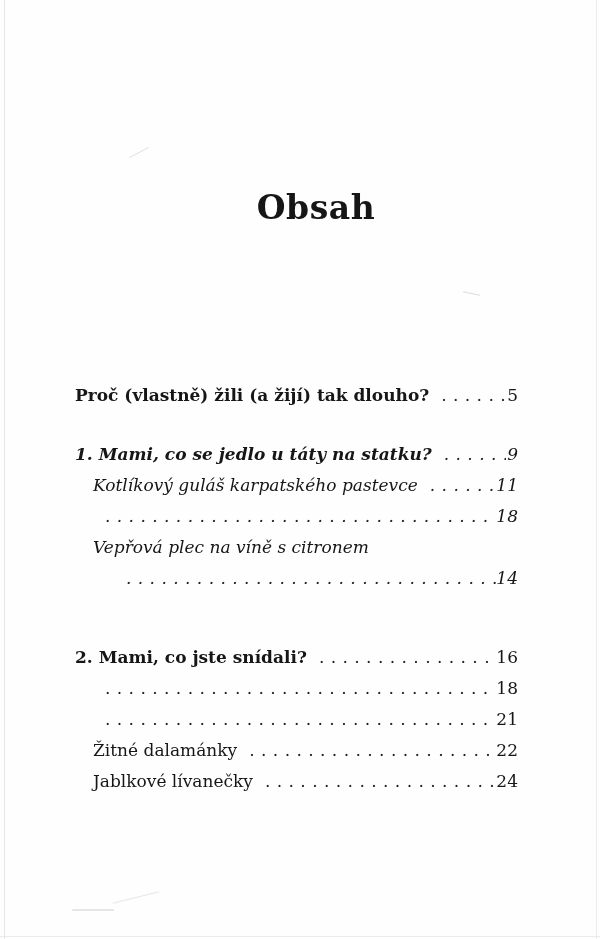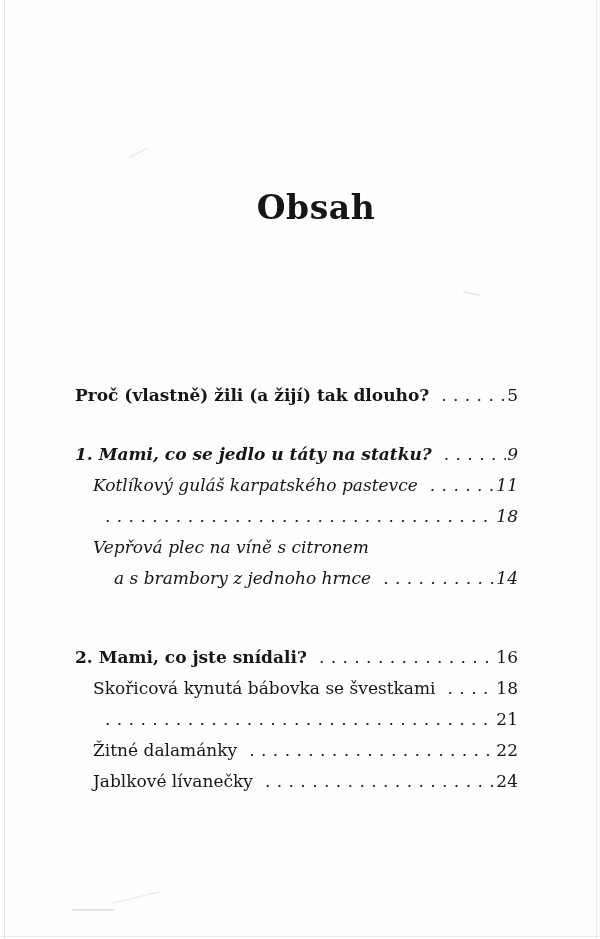--- a/index.html
+++ b/index.html
@@ -132,33 +132,31 @@
           <span class="toc-page">11</span>
         </div>
         <div class="toc-row indent-1">
           <span class="toc-leader">. . . . . . . . . . . . . . . . . . . . . . . . . . . . . . . . . . . . . . . . . . . . . . . . . . . . . . . . . . . . </span>
           <span class="toc-page">18</span>
         </div>
         <div class="toc-row indent-1">
           <span class="toc-label">Vepřová plec na víně s citronem</span>
         </div>
         <div class="toc-row indent-2">
-          <span class="toc-label">a s brambory z jednoho hrnce</span>
           <span class="toc-leader">. . . . . . . . . . . . . . . . . . . . . . . . . . . . . . . . . . . . . . . . . . . . . . . . . . . . . . . . . . . . </span>
           <span class="toc-page">14</span>
         </div>
       </div>
       <div class="toc-section gap-md">
         <div class="toc-row indent-0 bold">
           <span class="toc-label">2. Mami, co jste snídali?</span>
           <span class="toc-leader">. . . . . . . . . . . . . . . . . . . . . . . . . . . . . . . . . . . . . . . . . . . . . . . . . . . . . . . . . . . . </span>
           <span class="toc-page">16</span>
         </div>
         <div class="toc-row indent-1">
-          <span class="toc-label">Skořicová kynutá bábovka se švestkami</span>
           <span class="toc-leader">. . . . . . . . . . . . . . . . . . . . . . . . . . . . . . . . . . . . . . . . . . . . . . . . . . . . . . . . . . . . </span>
           <span class="toc-page">18</span>
         </div>
         <div class="toc-row indent-1">
           <span class="toc-leader">. . . . . . . . . . . . . . . . . . . . . . . . . . . . . . . . . . . . . . . . . . . . . . . . . . . . . . . . . . . . </span>
           <span class="toc-page">21</span>
         </div>
         <div class="toc-row indent-1">
           <span class="toc-label">Žitné dalamánky</span>
           <span class="toc-leader">. . . . . . . . . . . . . . . . . . . . . . . . . . . . . . . . . . . . . . . . . . . . . . . . . . . . . . . . . . . . </span>

